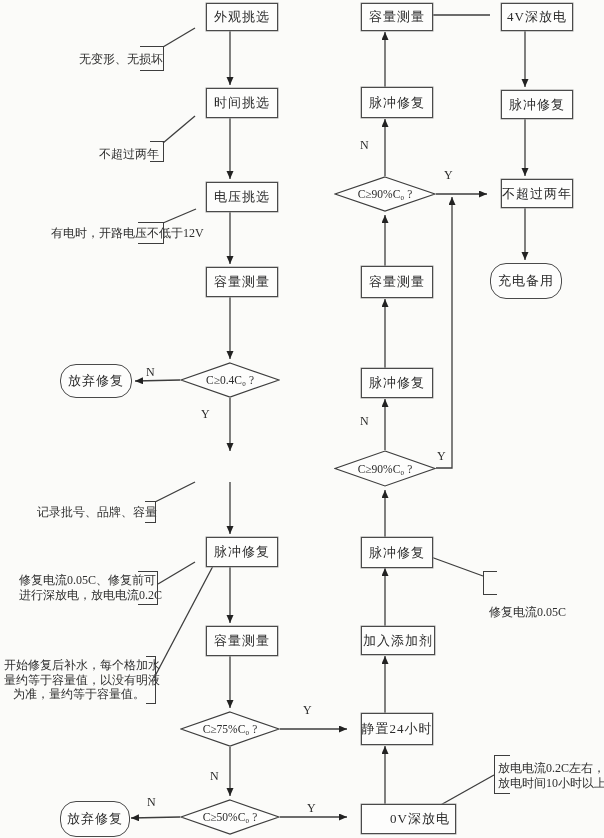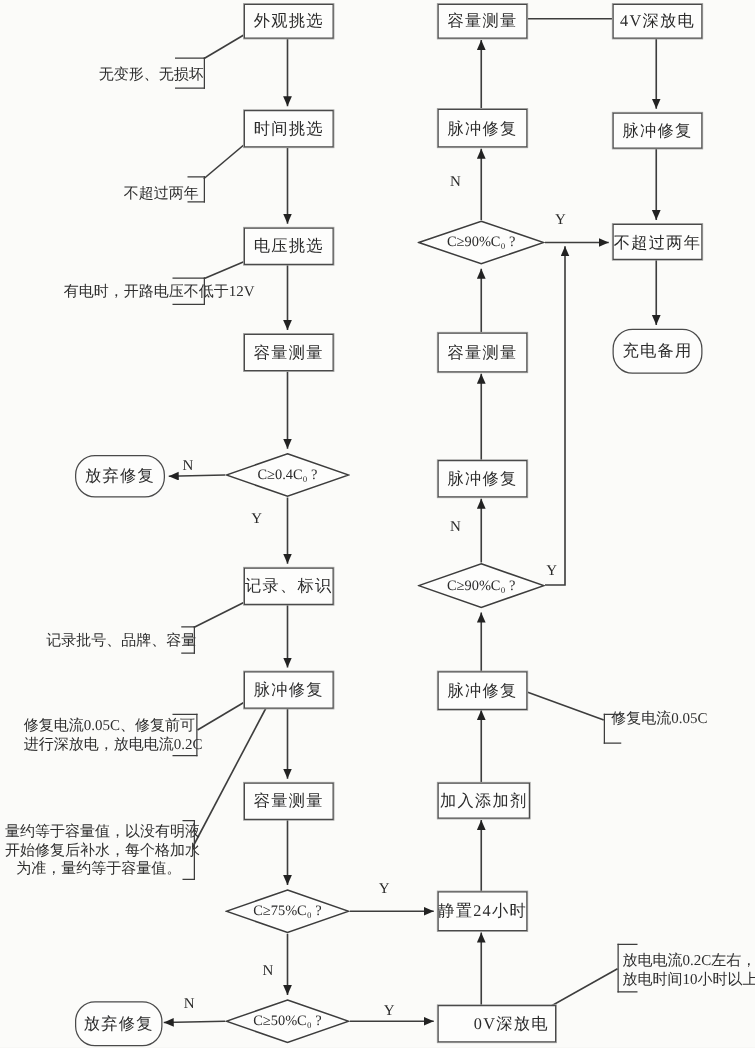--- a/index.html
+++ b/index.html
@@ -18,20 +18,21 @@
   .node{
     position:absolute;
     display:flex;align-items:center;justify-content:center;
     font-size:13px;letter-spacing:1px;white-space:nowrap;
     color:#2b2b2b;
   }
   .box{
     border:1.5px solid #4a4a4a;
     background:#fdfdfc;
     box-shadow:0 0 0 0.5px #9a9a9a;
+    margin-left:11px;
   }
   .oval{
     border:1.5px solid #4a4a4a;
     background:#fdfdfc;
     border-radius:16px;
   }
   .diamond{background:transparent;}
   .diamond svg{position:absolute;left:0;top:0;width:100%;height:100%;}
   .diamond span{position:relative;font-size:11.5px;letter-spacing:0;}
   .ann{
@@ -111,21 +112,20 @@
   <div class="node box" style="left:195px;top:267px;width:70px;height:28px;">容量测量</div>
 
   <div class="node diamond" style="left:180px;top:362px;width:100px;height:36px;">
     <svg viewBox="0 0 100 36" preserveAspectRatio="none">
         <polygon points="50,1 99,18 50,35 1,18" fill="#fdfdfc" stroke="#3d3d3d" stroke-width="1.2"></polygon>
       </svg>
     <span>C≥0.4C₀ ?</span>
   </div>
   <div class="node oval" style="left:60px;top:364px;width:70px;height:32px;">放弃修复</div>
 
-  <div class="node box" style="left:195px;top:454px;width:70px;height:28px;">记录、标识</div>
   <div class="node box" style="left:195px;top:537px;width:70px;height:28px;">脉冲修复</div>
   <div class="node box" style="left:195px;top:626px;width:70px;height:28px;">容量测量</div>
 
   <div class="node diamond" style="left:180px;top:711px;width:100px;height:36px;">
     <svg viewBox="0 0 100 36" preserveAspectRatio="none">
         <polygon points="50,1 99,18 50,35 1,18" fill="#fdfdfc" stroke="#3d3d3d" stroke-width="1.2"></polygon>
       </svg>
     <span>C≥75%C₀ ?</span>
   </div>
   <div class="node diamond" style="left:180px;top:799px;width:100px;height:36px;text-align:right;">
@@ -164,25 +164,25 @@
 
   <div class="ann" style="left:79px;top:52px;">无变形、无损坏</div>
   <div class="ann" style="left:99px;top:147px;">不超过两年</div>
   <div class="ann" style="left:11px;top:226px;margin-left:40px;">有电时，开路电压不低于12V</div>
   <div class="ann" style="left:37px;top:505px;">记录批号、品牌、容量</div>
   <div class="ann" style="left:19px;top:573px;font-family:Liberation Serif, serif;">
     <div class="ln">修复电流0.05C、修复前可</div>
     <div class="ln">进行深放电，放电电流0.2C</div>
   </div>
   <div class="ann" style="left:4px;top:658px;">
+    <div class="ln">开始修复后补水，每个格加水</div>
     <div class="ln">量约等于容量值，以没有明液</div>
-    <div class="ln">开始修复后补水，每个格加水</div>
     <div class="ln indent">为准，量约等于容量值。</div>
   </div>
-  <div class="ann" style="left:489px;top:567px;">修复电流0.05C</div>
+  <div class="ann" style="left:489px;top:605px;">修复电流0.05C</div>
   <div class="ann" style="left:498px;top:761px;">
     <div class="ln">放电电流0.2C左右，</div>
     <div class="ln">放电时间10小时以上</div>
   </div>
 
   <div class="bracket bracket-r" style="left:140px;top:46px;width:23px;height:23px;"></div>
   <div class="bracket bracket-r" style="left:150px;top:141px;width:13px;height:19px;"></div>
   <div class="bracket bracket-r" style="left:138px;top:222px;width:25px;height:20px;"></div>
   <div class="bracket bracket-r" style="left:145px;top:501px;width:10px;height:20px;"></div>
   <div class="bracket bracket-r" style="left:138px;top:571px;width:19px;height:32px;"></div>

